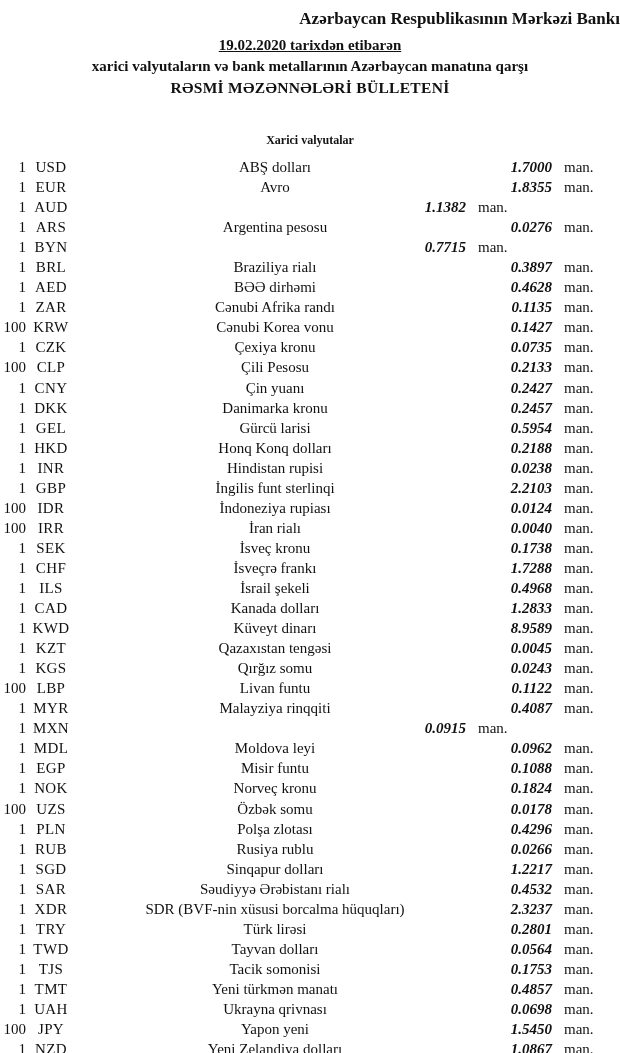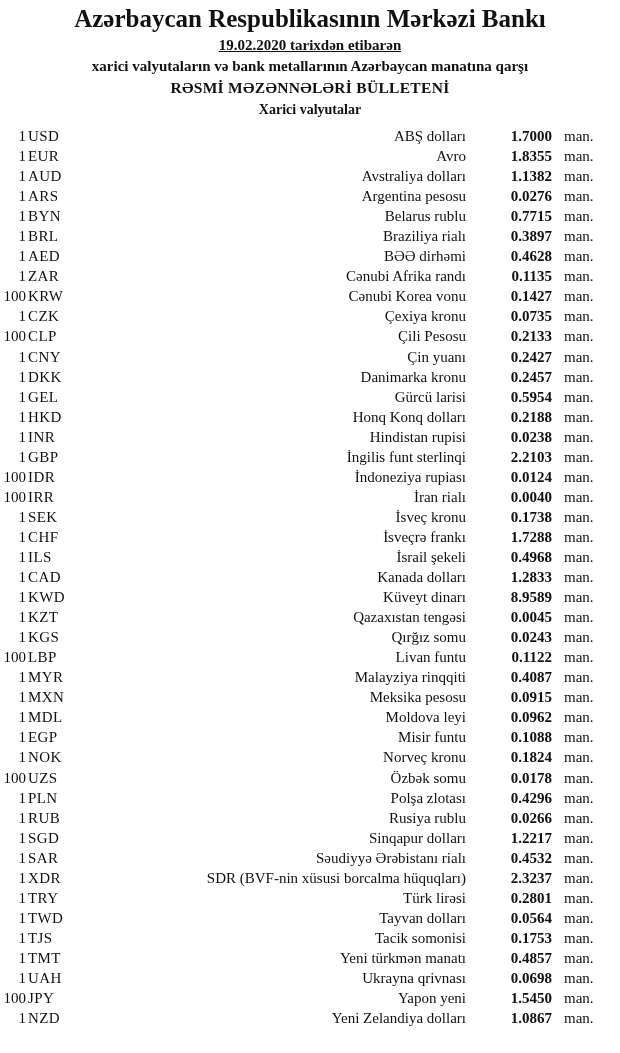--- a/index.html
+++ b/index.html
@@ -15,23 +15,24 @@
     overflow: hidden;
   }
   .page {
     width: 620px;
   }
   .header {
     text-align: center;
     padding-top: 7px;
   }
   .header .title {
-    font-size: 25px;
+    font-size: 17px;
     line-height: 24px;
     font-weight: bold;
+    text-align: right;
   }
   .header .date-line {
     font-size: 15px;
     line-height: 21px;
     font-weight: bold;
     margin-top: 4px;
     text-decoration: underline;
   }
   .header .subtitle {
     font-size: 15px;
@@ -39,54 +40,56 @@
     font-weight: bold;
   }
   .header .bulletin-line {
     font-size: 15.5px;
     line-height: 22px;
     font-weight: bold;
     letter-spacing: 0.3px;
   }
   .section-title {
     text-align: center;
-    font-size: 14px;
-    font-weight: bold;
+    font-size: 12px;
+    font-weight: bold;
+    margin-top: 31px;
     margin-bottom: 6px;
     line-height: 21px;
   }
   .rates {
     margin-top: 0;
   }
   .rate-row {
     display: grid;
     grid-template-columns: 28px 46px 1fr 86px 57px;
     padding-right: 11px;
     height: 20.05px;
     line-height: 20.05px;
     font-size: 15px;
     align-items: baseline;
   }
   .rate-qty {
     text-align: right;
     padding-right: 2px;
   }
   .rate-code {
-    text-align: left;
+    text-align: center;
     letter-spacing: 0.4px;
   }
   .rate-name {
-    text-align: right;
+    text-align: center;
     padding-left: 10px;
     white-space: nowrap;
     overflow: hidden;
   }
   .rate-value {
     text-align: right;
     font-weight: bold;
+    font-style: italic;
   }
   .rate-unit {
     text-align: left;
     padding-left: 12px;
   }
 </style>
 </head>
 <body>
 
 <div class="page">
@@ -111,35 +114,33 @@
       <div class="rate-row">
         <span class="rate-qty">1</span>
         <span class="rate-code">EUR</span>
         <span class="rate-name">Avro</span>
         <span class="rate-value">1.8355</span>
         <span class="rate-unit">man.</span>
       </div>
       <div class="rate-row">
         <span class="rate-qty">1</span>
         <span class="rate-code">AUD</span>
-        <span class="rate-name">Avstraliya dolları</span>
         <span class="rate-value">1.1382</span>
         <span class="rate-unit">man.</span>
       </div>
       <div class="rate-row">
         <span class="rate-qty">1</span>
         <span class="rate-code">ARS</span>
         <span class="rate-name">Argentina pesosu</span>
         <span class="rate-value">0.0276</span>
         <span class="rate-unit">man.</span>
       </div>
       <div class="rate-row">
         <span class="rate-qty">1</span>
         <span class="rate-code">BYN</span>
-        <span class="rate-name">Belarus rublu</span>
         <span class="rate-value">0.7715</span>
         <span class="rate-unit">man.</span>
       </div>
       <div class="rate-row">
         <span class="rate-qty">1</span>
         <span class="rate-code">BRL</span>
         <span class="rate-name">Braziliya rialı</span>
         <span class="rate-value">0.3897</span>
         <span class="rate-unit">man.</span>
       </div>
@@ -293,21 +294,20 @@
       <div class="rate-row">
         <span class="rate-qty">1</span>
         <span class="rate-code">MYR</span>
         <span class="rate-name">Malayziya rinqqiti</span>
         <span class="rate-value">0.4087</span>
         <span class="rate-unit">man.</span>
       </div>
       <div class="rate-row">
         <span class="rate-qty">1</span>
         <span class="rate-code">MXN</span>
-        <span class="rate-name">Meksika pesosu</span>
         <span class="rate-value">0.0915</span>
         <span class="rate-unit">man.</span>
       </div>
       <div class="rate-row">
         <span class="rate-qty">1</span>
         <span class="rate-code">MDL</span>
         <span class="rate-name">Moldova leyi</span>
         <span class="rate-value">0.0962</span>
         <span class="rate-unit">man.</span>
       </div>

